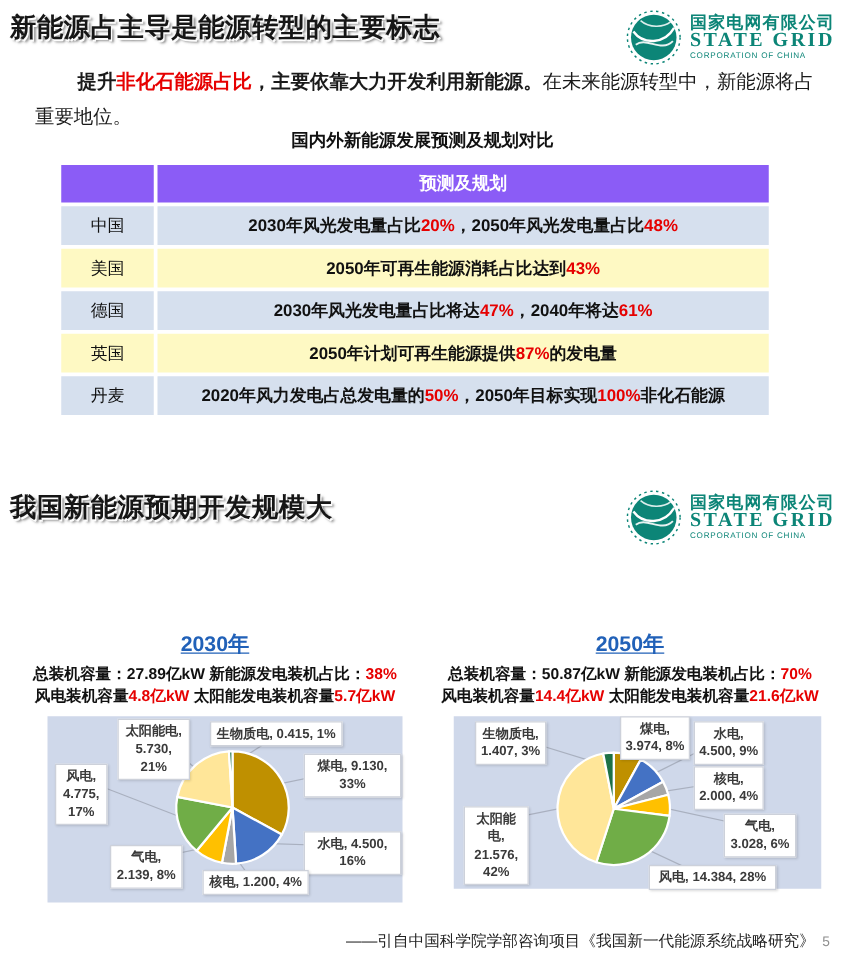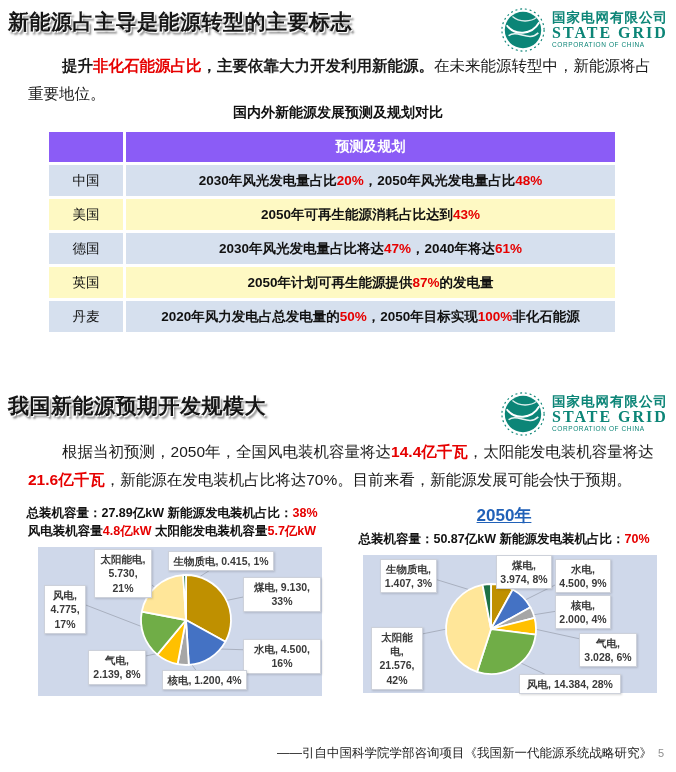--- a/index.html
+++ b/index.html
@@ -140,24 +140,24 @@
         <path d="M9 30 C18 23, 30 37, 40 27" fill="none" stroke="#fff" stroke-width="1.6" opacity=".9"></path>
         <path d="M13 10 C21 17, 33 15, 38 11" fill="none" stroke="#fff" stroke-width="1.4" opacity=".85"></path>
       </svg>
       <div class="logo-text">
         <span class="logo-cn">国家电网有限公司</span>
         <span class="logo-en">STATE GRID</span>
         <span class="logo-sub">CORPORATION OF CHINA</span>
       </div>
     </div>
 
-    <p class="intro"><span>根据当初预测，2050年，全国风电装机容量将达</span><span class="seg-red seg-bold">14.4亿千瓦</span><span>，太阳能发电装机容量将达</span><span class="seg-red seg-bold">21.6亿千瓦</span><span>，新能源在发电装机占比将达70%。目前来看，新能源发展可能会快于预期。</span></p>
 
     <div class="charts">
       <div class="chart-col col0">
+        <div class="chart-title">2030年</div>
         <div class="stats"><span>总装机容量：27.89亿kW  新能源发电装机占比：</span><span class="seg-red">38%</span></div>
         <div class="stats"><span>风电装机容量</span><span class="seg-red">4.8亿kW</span><span> 太阳能发电装机容量</span><span class="seg-red">5.7亿kW</span></div>
         <div class="panel p0">
             <svg width="284" height="149" viewBox="0 0 284 149">
               <line x1="177.05004341138311" y1="55.81985221842497" x2="244" y2="42" stroke="#a9b0bf" stroke-width="1"></line>
               <line x1="166.08415433054114" y1="101.496067485693" x2="244" y2="104" stroke="#a9b0bf" stroke-width="1"></line>
               <line x1="145.88081996588568" y1="106.68340208445417" x2="166.5" y2="135" stroke="#a9b0bf" stroke-width="1"></line>
               <line x1="133.6299489096788" y1="103.53791302072815" x2="79" y2="115" stroke="#a9b0bf" stroke-width="1"></line>
               <line x1="116.2452740477949" y1="84.43240480827858" x2="27" y2="50" stroke="#a9b0bf" stroke-width="1"></line>
               <line x1="125.68072454532674" y1="47.683751399971996" x2="85" y2="14" stroke="#a9b0bf" stroke-width="1"></line>
@@ -175,20 +175,21 @@
             <div class="pie-label" style="left: 124px; top: 123px; width: 85px;">核电, 1.200, 4%</div>
             <div class="pie-label" style="left: 50px; top: 103px; width: 58px;">气电, 2.139, 8%</div>
             <div class="pie-label" style="left: 6px; top: 38px; width: 42px;">风电, 4.775, 17%</div>
             <div class="pie-label" style="left: 56px; top: 2px; width: 58px;">太阳能电, 5.730, 21%</div>
             <div class="pie-label" style="left: 130px; top: 4px; width: 106px;">生物质电, 0.415, 1%</div>
           </div>
       </div>
       <div class="chart-col col1">
         <div class="chart-title">2050年</div>
         <div class="stats"><span>总装机容量：50.87亿kW 新能源发电装机占比：</span><span class="seg-red">70%</span></div>
+        <div class="stats"><span>风电装机容量</span><span class="seg-red">14.4亿kW</span><span> 太阳能发电装机容量</span><span class="seg-red">21.6亿kW</span></div>
         <div class="panel p1">
             <svg width="294" height="138" viewBox="0 0 294 138">
               <line x1="136.39328369181385" y1="41.3103183119087" x2="161" y2="12" stroke="#a9b0bf" stroke-width="1"></line>
               <line x1="151.86485386504597" y1="50.13514613495403" x2="220" y2="16" stroke="#a9b0bf" stroke-width="1"></line>
               <line x1="159.3799563987285" y1="61.57579634689212" x2="220" y2="52" stroke="#a9b0bf" stroke-width="1"></line>
               <line x1="161.68340208445417" y1="71.88081996588568" x2="245" y2="90" stroke="#a9b0bf" stroke-width="1"></line>
               <line x1="146.08415433054114" y1="102.496067485693" x2="207" y2="131" stroke="#a9b0bf" stroke-width="1"></line>
               <line x1="94.31659791554583" y1="71.88081996588568" x2="34" y2="84" stroke="#a9b0bf" stroke-width="1"></line>
               <line x1="124.82384442550016" y1="40.39978369464605" x2="45.5" y2="16" stroke="#a9b0bf" stroke-width="1"></line>
               <path d="M 128 74 L 128 29 A 45 45 0 0 1 149.6789153345772 34.566199398026136 Z" fill="#BF9000" stroke="#ffffff" stroke-width="1.8" stroke-linejoin="round"></path>

